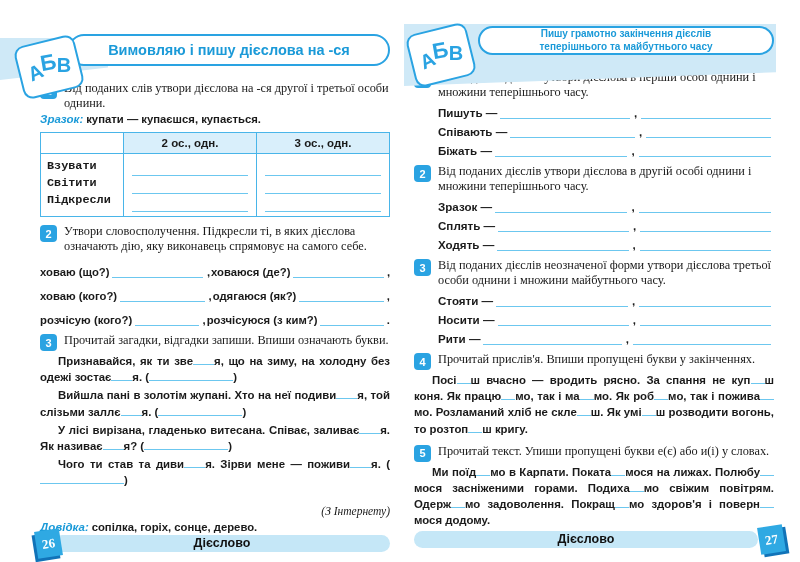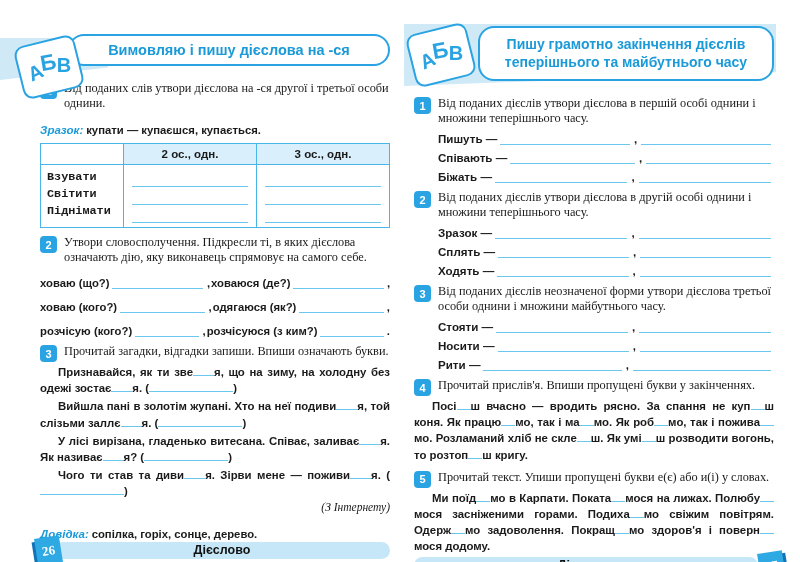--- a/index.html
+++ b/index.html
@@ -10,39 +10,39 @@
   .page.right{width:400px;padding:26px 26px 10px 14px;}
 
   
   .hdr{position:relative;margin-bottom:8px;}
   .band{position:absolute;background:#cfe9f7;z-index:0;}
   .left .band{left:-40px;top:4px;width:108px;height:42px;clip-path:polygon(0 0,100% 0,100% 70%,0 100%);}
   .right .band{left:-10px;top:-2px;width:372px;height:62px;clip-path:polygon(0 0,100% 0,100% 78%,0 100%);}
   .titlebox{position:relative;z-index:2;background:#fff;border:2.5px solid #2aa3e2;border-radius:16px;
             text-align:center;color:#1b9ad8;font-family:"Liberation Sans",sans-serif;font-weight:bold;}
   .left .titlebox{margin-left:28px;font-size:14.5px;padding:6px 10px;}
-  .right .titlebox{margin-left:64px;font-size:14px;line-height:1.25;padding:8px 8px;}
+  .right .titlebox{margin-left:64px;font-size:10px;line-height:1.25;padding:0 8px;}
   .abv{position:absolute;z-index:3;width:58px;height:50px;background:#fff;border:2.5px solid #2aa3e2;
        border-radius:10px;transform:rotate(-14deg);display:flex;align-items:center;justify-content:center;
        font-family:"Liberation Sans",sans-serif;font-weight:bold;color:#2aa3e2;font-size:20px;}
   .left .abv{left:-22px;top:6px;}
   .right .abv{left:-4px;top:2px;}
   .abv span{display:inline-block;}
   .abv .l1{transform:rotate(-10deg) translateY(2px);}
   .abv .l2{transform:rotate(4deg) translateY(-4px);font-size:22px;}
   .abv .l3{transform:rotate(14deg) translateY(2px);}
 
   
   .task{display:flex;gap:7px;align-items:flex-start;margin-top:7px;}
   .badge{flex:0 0 auto;width:17px;height:17px;border-radius:4px;background:#2aa3e2;color:#fff;
          font-family:"Liberation Sans",sans-serif;font-weight:bold;font-size:11px;
          display:flex;align-items:center;justify-content:center;margin-top:1px;}
   .instr{font-size:12.3px;line-height:1.22;}
 
-  .sample{font-size:12px;margin-top:12px;}
+  .sample{font-size:12px;margin-top:1px;}
   .cap{color:#1b9ad8;font-style:italic;font-weight:bold;font-family:"Liberation Sans",sans-serif;font-size:11.5px;}
   .sample b, .hint b{font-family:"Liberation Sans",sans-serif;font-size:11.3px;}
 
   
   table.conj{width:100%;border-collapse:collapse;margin-top:5px;font-family:"Liberation Sans",sans-serif;}
   table.conj td,table.conj th{border:1.6px solid #49b5e9;}
   table.conj th{background:#d9effb;font-size:11.5px;padding:4px 2px;}
   table.conj td{vertical-align:top;padding:4px 6px;}
   .words div{font-size:11.8px;font-weight:600;line-height:17px;font-family:Liberation Mono, monospace;}
   .lines div{height:17px;border-bottom:1.6px solid #6cc7ef;margin:0 2px;}
@@ -51,22 +51,22 @@
   
   .pair{display:flex;align-items:flex-end;font-family:"Liberation Sans",sans-serif;
         font-weight:600;font-size:11.3px;margin-top:11px;}
   .pair .lbl{white-space:nowrap;}
   .fill{flex:1 1 auto;border-bottom:1.6px solid #6cc7ef;height:12px;margin:0 3px;}
 
   
   .para{font-family:"Liberation Sans",sans-serif;font-weight:600;font-size:11.4px;
         line-height:1.42;text-align:justify;text-indent:18px;margin-top:2px;}
   .blank{display:inline-block;border-bottom:1.6px solid #6cc7ef;height:10px;vertical-align:baseline;}
-  .attrib{font-style:italic;font-size:11.5px;text-align:right;margin-top:1px;}
-  .hint{font-size:11.5px;margin-top:15px;}
+  .attrib{font-style:italic;font-size:11.5px;text-align:right;margin-top:16px;}
+  .hint{font-size:11.5px;margin-top:4px;}
 
   
   .item{display:flex;align-items:flex-end;font-family:"Liberation Sans",sans-serif;
         font-weight:600;font-size:11.6px;margin:6px 0 0 24px;}
   .item .lbl{white-space:nowrap;}
   .comma{margin:0 1px;}
 
   
   .footer{margin-top:auto;position:relative;height:26px;}
   .pill{position:absolute;top:2px;height:17px;background:#c5e7f7;border-radius:10px;
@@ -109,21 +109,21 @@
       <tbody>
           <tr>
         <th style="width:78px;background:#fff;"></th>
         <th>2 ос., одн.</th>
         <th>3 ос., одн.</th>
       </tr>
       <tr>
         <td class="words">
           <div>Взувати</div>
           <div>Світити</div>
-          <div>Піднімати</div>
+          <div>Підкресли</div>
         </td>
         <td class="lines">
           <div></div>
               <div></div>
               <div></div>
         </td>
         <td class="lines">
           <div></div>
               <div></div>
               <div></div>

